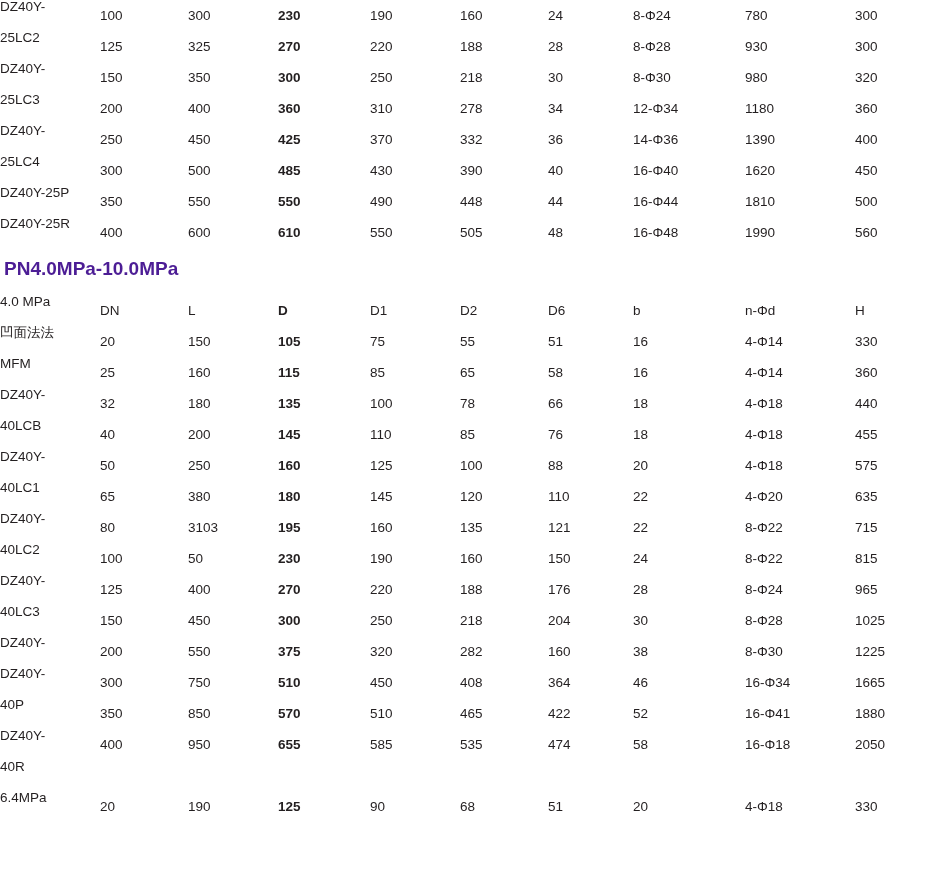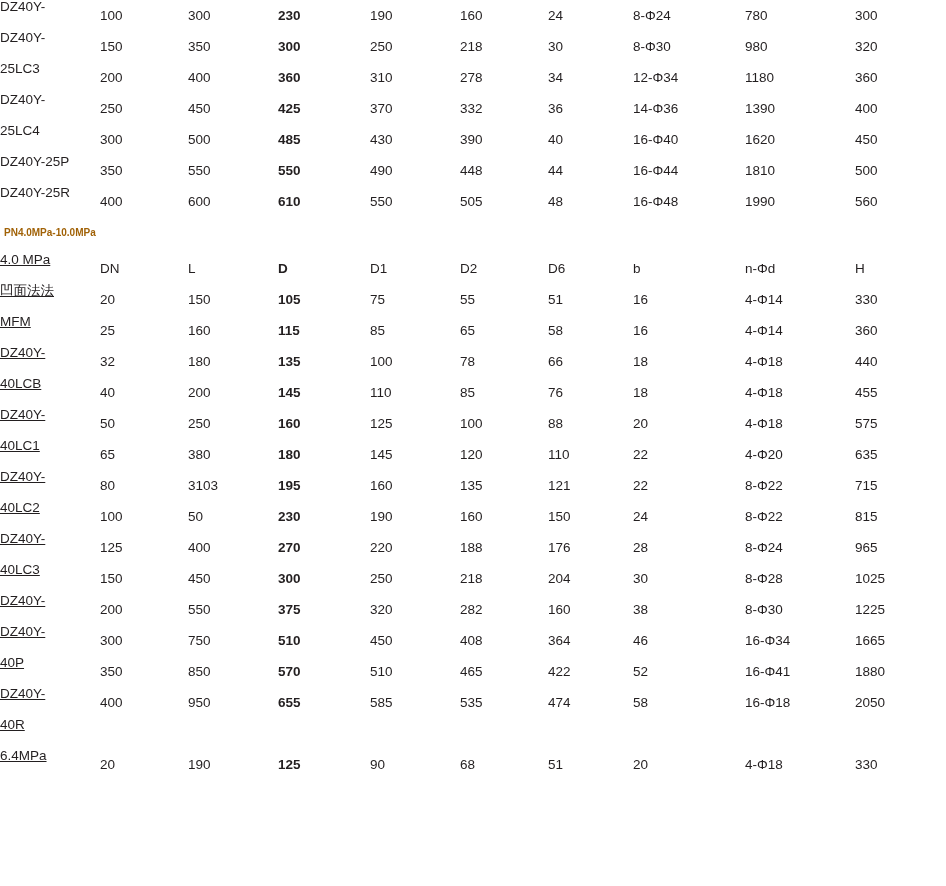--- a/index.html
+++ b/index.html
@@ -60,29 +60,28 @@
   td.label {
     position: relative;
     top: -9px;
   }
   td.num {
     position: relative;
     top: 0px;
   }
 
   .section-title {
-    font-size: 10px;
+    font-size: 19px;
     font-weight: bold;
-    color: #a16207;
+    color: #4c1d95;
     padding: 10px 0 6px 4px;
     letter-spacing: 0;
   }
   .block2 td.label {
     top: 0px;
-    text-decoration: underline;
   }
   .block2 td.num {
     top: 9px;
   }
 </style>
 </head>
 <body>
 
 <div class="page">
 
@@ -106,20 +105,32 @@
           <td class="col2 num">300</td>
           <td class="col3 num">230</td>
           <td class="col4 num">190</td>
           <td class="col5 num">160</td>
           <td class="col6 num">24</td>
           <td class="col7 num">8-Φ24</td>
           <td class="col8 num">780</td>
           <td class="col9 num">300</td>
         </tr>
         <tr class="row">
+          <td class="col0 label">25LC2</td>
+          <td class="col1 num">125</td>
+          <td class="col2 num">325</td>
+          <td class="col3 num">270</td>
+          <td class="col4 num">220</td>
+          <td class="col5 num">188</td>
+          <td class="col6 num">28</td>
+          <td class="col7 num">8-Φ28</td>
+          <td class="col8 num">930</td>
+          <td class="col9 num">300</td>
+        </tr>
+        <tr class="row">
           <td class="col0 label">DZ40Y-</td>
           <td class="col1 num">150</td>
           <td class="col2 num">350</td>
           <td class="col3 num">300</td>
           <td class="col4 num">250</td>
           <td class="col5 num">218</td>
           <td class="col6 num">30</td>
           <td class="col7 num">8-Φ30</td>
           <td class="col8 num">980</td>
           <td class="col9 num">320</td>

